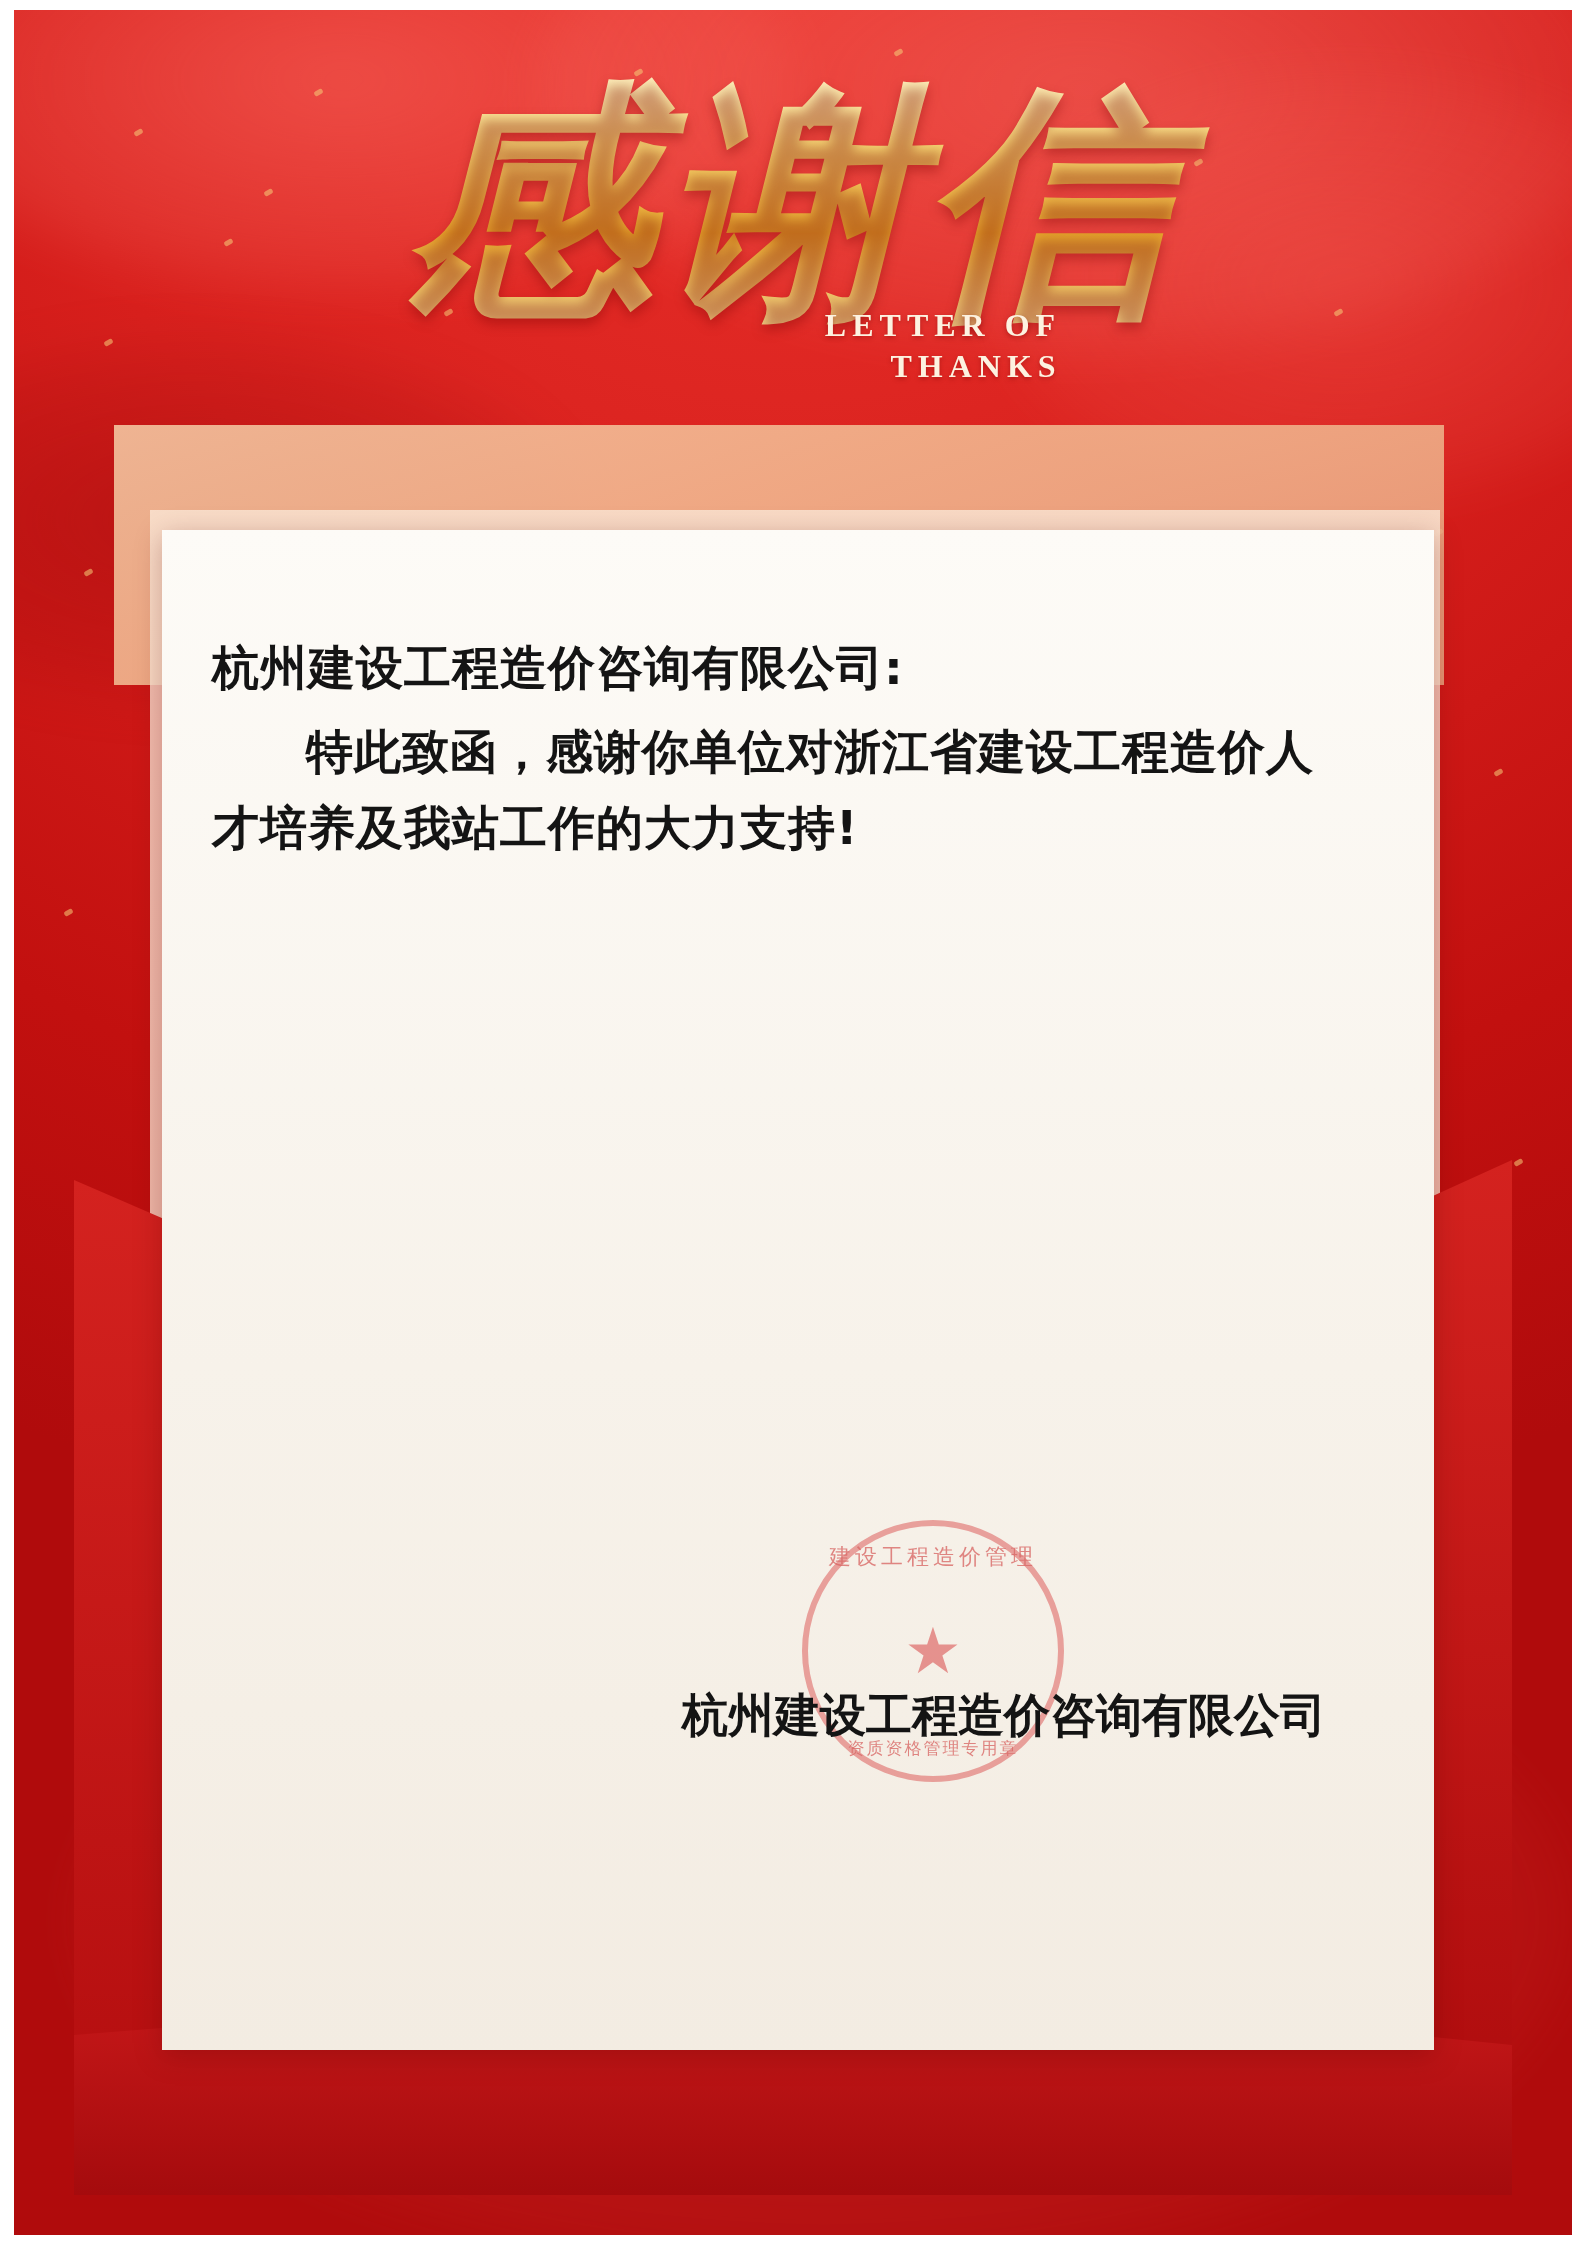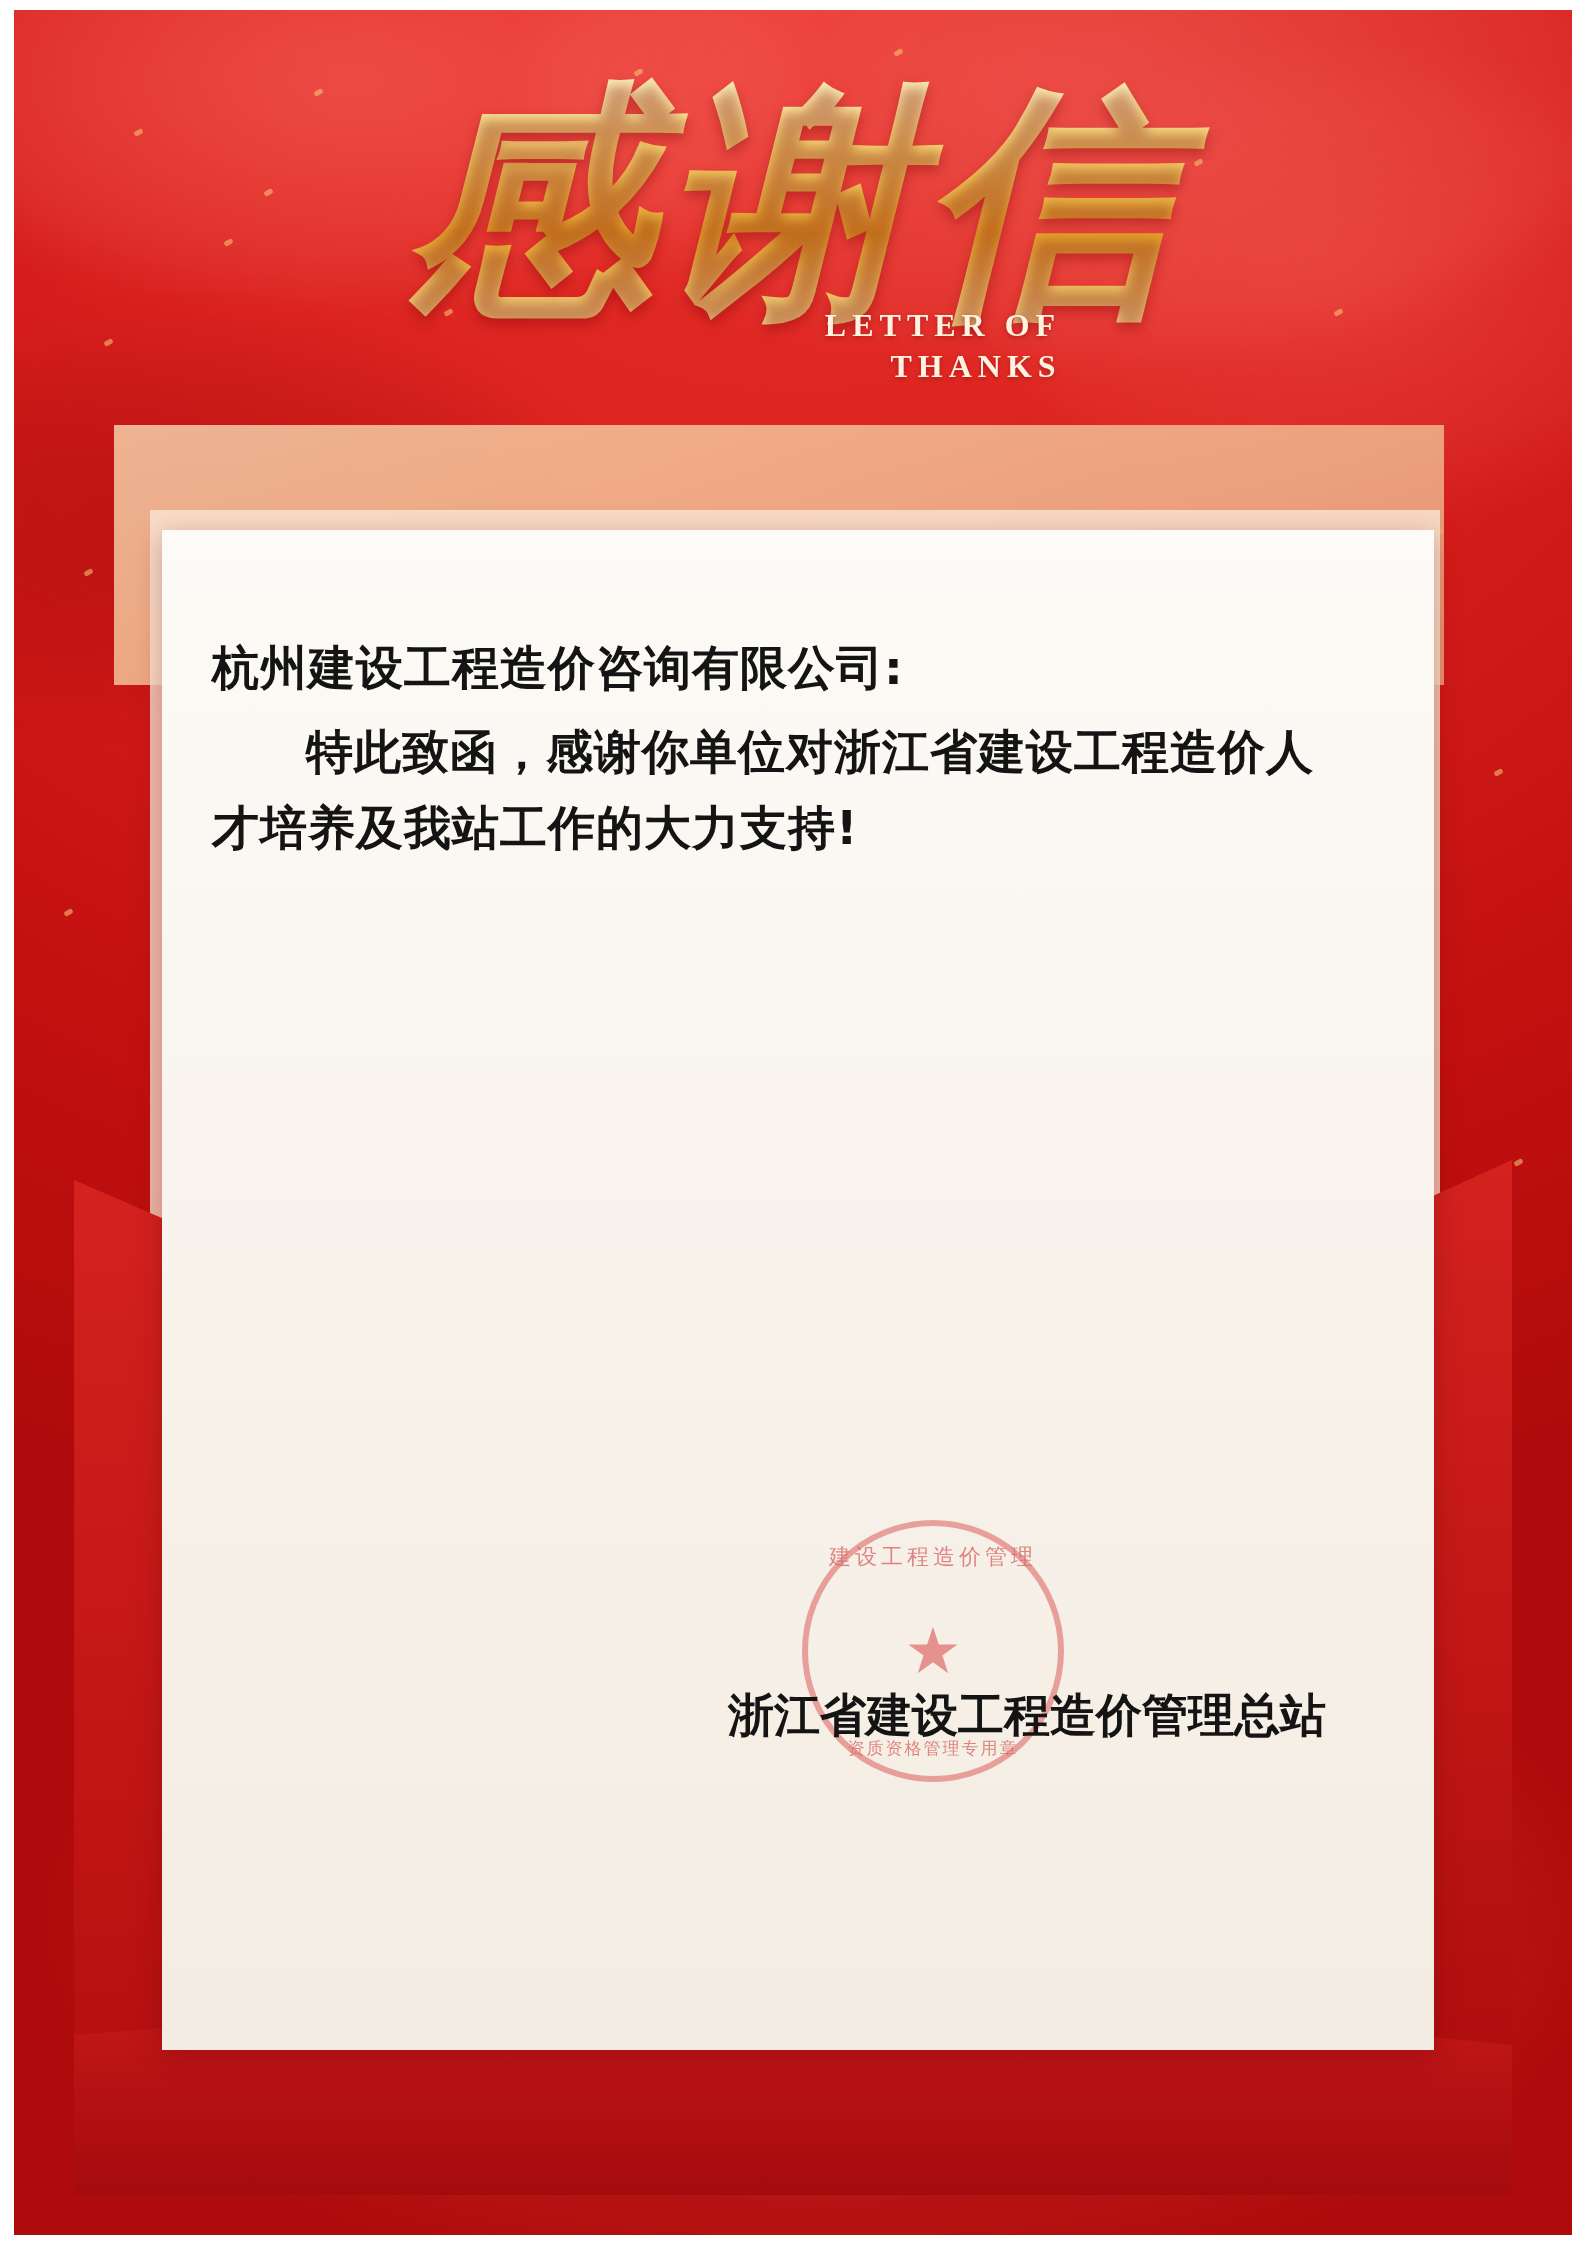--- a/index.html
+++ b/index.html
@@ -277,19 +277,19 @@
           <p class="para">特此致函，感谢你单位对浙江省建设工程造价人才培养及我站工作的大力支持!</p>
         </div>
 
         <div class="seal">
           <span class="arc-top">建设工程造价管理</span>
           <span class="star">★</span>
           <span class="arc-bottom">资质资格管理专用章</span>
         </div>
 
         <div class="signature">
-          <div class="sign-org">浙江省建设工程造价管理总站</div>
+          <div class="sign-org">杭州建设工程造价咨询有限公司</div>
         </div>
       </div>
     </div>
 
   </div>
 </div>
 
 </body></html>

